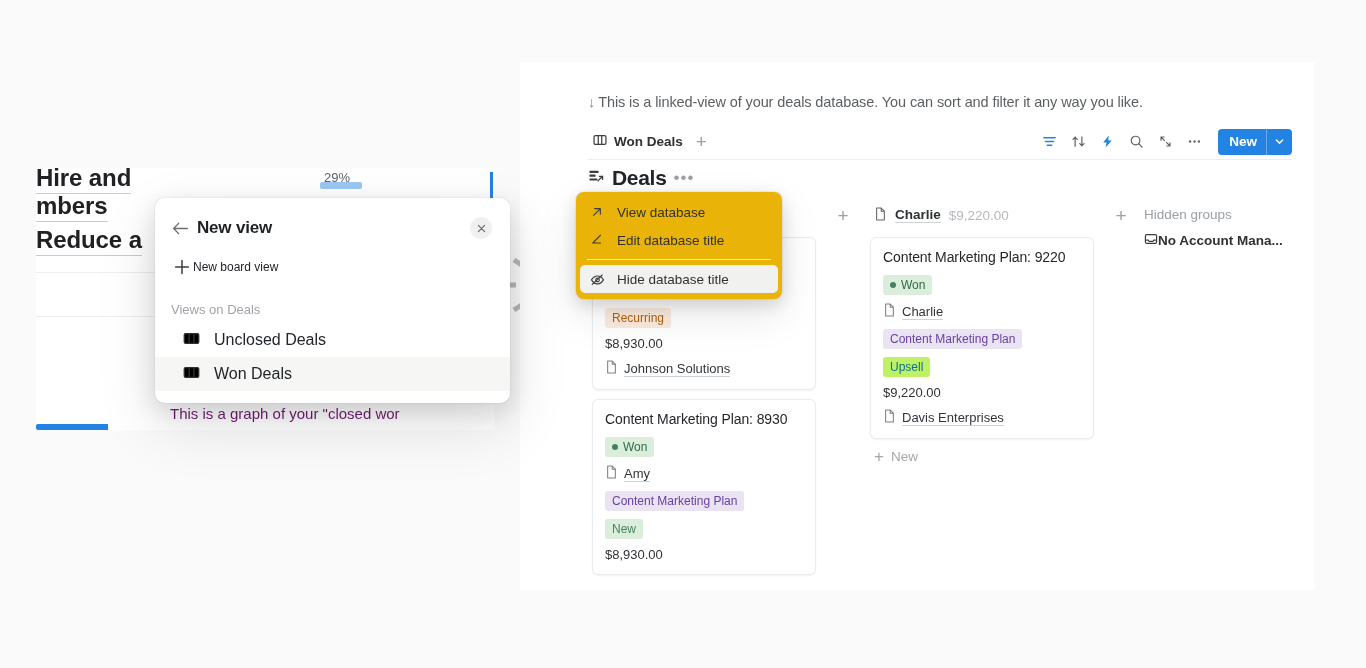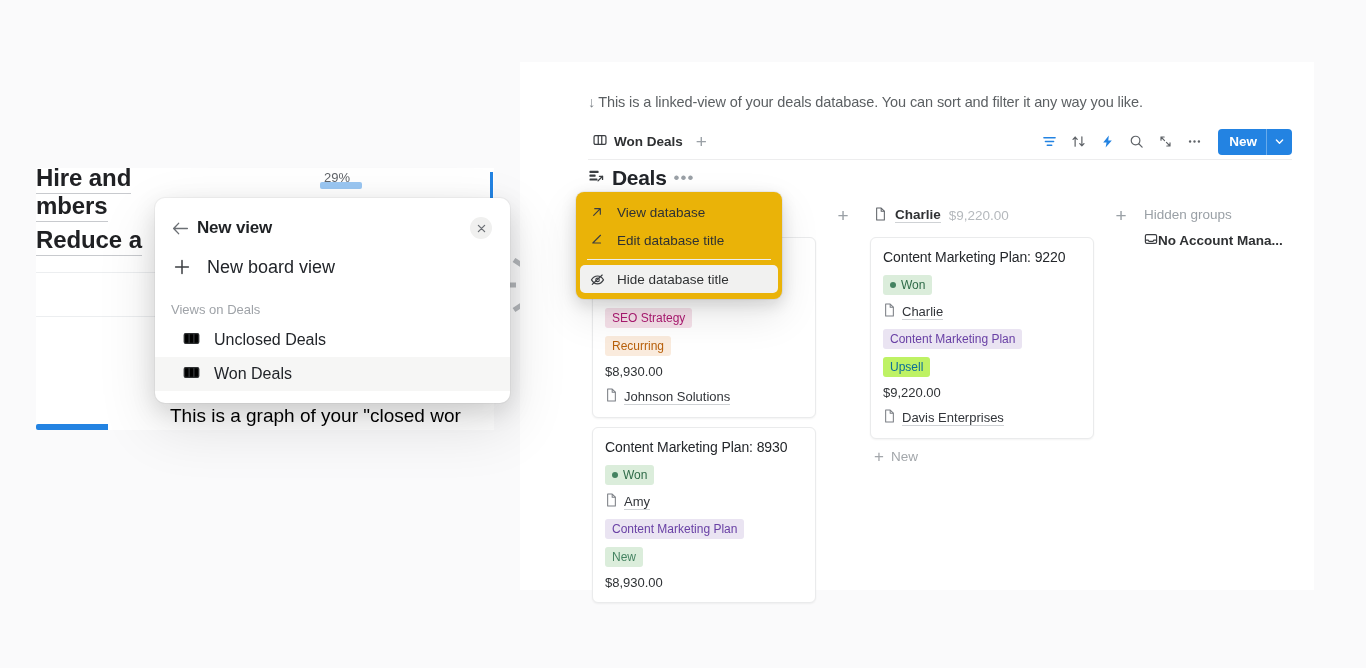--- a/index.html
+++ b/index.html
@@ -37,22 +37,22 @@
   }
   .bg-blue-vline {
     position: absolute; left: 490px; top: 172px; width: 3px; height: 110px;
     background: #2383e2;
   }
   .bg-dotline {
     position: absolute; left: 360px; top: 213px; width: 130px;
     border-top: 1px dotted #d7d9dc;
   }
   .bg-caption {
-    position: absolute; left: 170px; top: 405px; font-size: 19px;
-    color: #000000; white-space: nowrap;
+    position: absolute; left: 170px; top: 405px; font-size: 15px;
+    color: #701a75; white-space: nowrap;
   }
 
   
   .arrow-annot { position: absolute; left: 398px; top: 258px; }
 
   
   .panel {
     position: absolute; left: 520px; top: 62px; width: 794px; height: 528px;
     background: #ffffff;
   }
@@ -172,22 +172,22 @@
   }
   .nv-head { display: flex; align-items: center; height: 40px; padding: 0 16px; position: relative; }
   .nv-back { width: 26px; display: flex; align-items: center; cursor: pointer; }
   .nv-title { font-size: 17px; font-weight: 700; color: #1f2225; letter-spacing: -0.2px; }
   .nv-close {
     position: absolute; right: 18px; top: 50%; transform: translateY(-50%);
     width: 22px; height: 22px; border-radius: 50%; background: #f0f0ef;
     display: flex; align-items: center; justify-content: center; cursor: pointer;
   }
   .nv-row {
-    display: flex; align-items: center; gap: 14px; height: 38px;
-    padding: 0 16px; cursor: pointer; font-size: 18px; color: #22252a;
+    display: flex; align-items: center; height: 38px;
+    padding: 0 16px; cursor: pointer; font-size: 12px; color: #22252a;
   }
   .nv-row .ic { width: 22px; display: flex; align-items: center; justify-content: center; flex: none; }
   .nv-section {
     font-size: 13px; color: #9fa3a8; padding: 16px 16px 6px 16px; letter-spacing: 0;
   }
   .nv-item {
     display: flex; align-items: center; gap: 14px; height: 34px;
     padding: 0 28px; cursor: pointer; font-size: 16px; color: #22252a;
   }
   .nv-item.hl { background: #f6f6f5; }
@@ -316,21 +316,20 @@
           </span></div>
           <div class="rel">
             <span>
               <svg width="13" height="14" viewBox="0 0 14 16">
                 <path d="M2.6 1.2h5.2l3.6 3.6v10H2.6z" stroke="#7b7f85" stroke-width="1.2" fill="none" stroke-linejoin="round"></path>
                 <path d="M7.8 1.2v3.6h3.6" stroke="#7b7f85" stroke-width="1.2" fill="none" stroke-linejoin="round"></path>
               </svg>
             </span>
             <span class="txt">Amy</span>
           </div>
-          <div><span class="pill" style="background:#f5e0e9; color:#ad1a72;">SEO Strategy</span></div>
           <div><span class="pill" style="background:#faebdd; color:#b8600b;">Recurring</span></div>
           <div class="money">$8,930.00</div>
           <div class="rel">
             <span>
               <svg width="13" height="14" viewBox="0 0 14 16">
                 <path d="M2.6 1.2h5.2l3.6 3.6v10H2.6z" stroke="#7b7f85" stroke-width="1.2" fill="none" stroke-linejoin="round"></path>
                 <path d="M7.8 1.2v3.6h3.6" stroke="#7b7f85" stroke-width="1.2" fill="none" stroke-linejoin="round"></path>
               </svg>
             </span>
             <span class="txt">Johnson Solutions</span>

